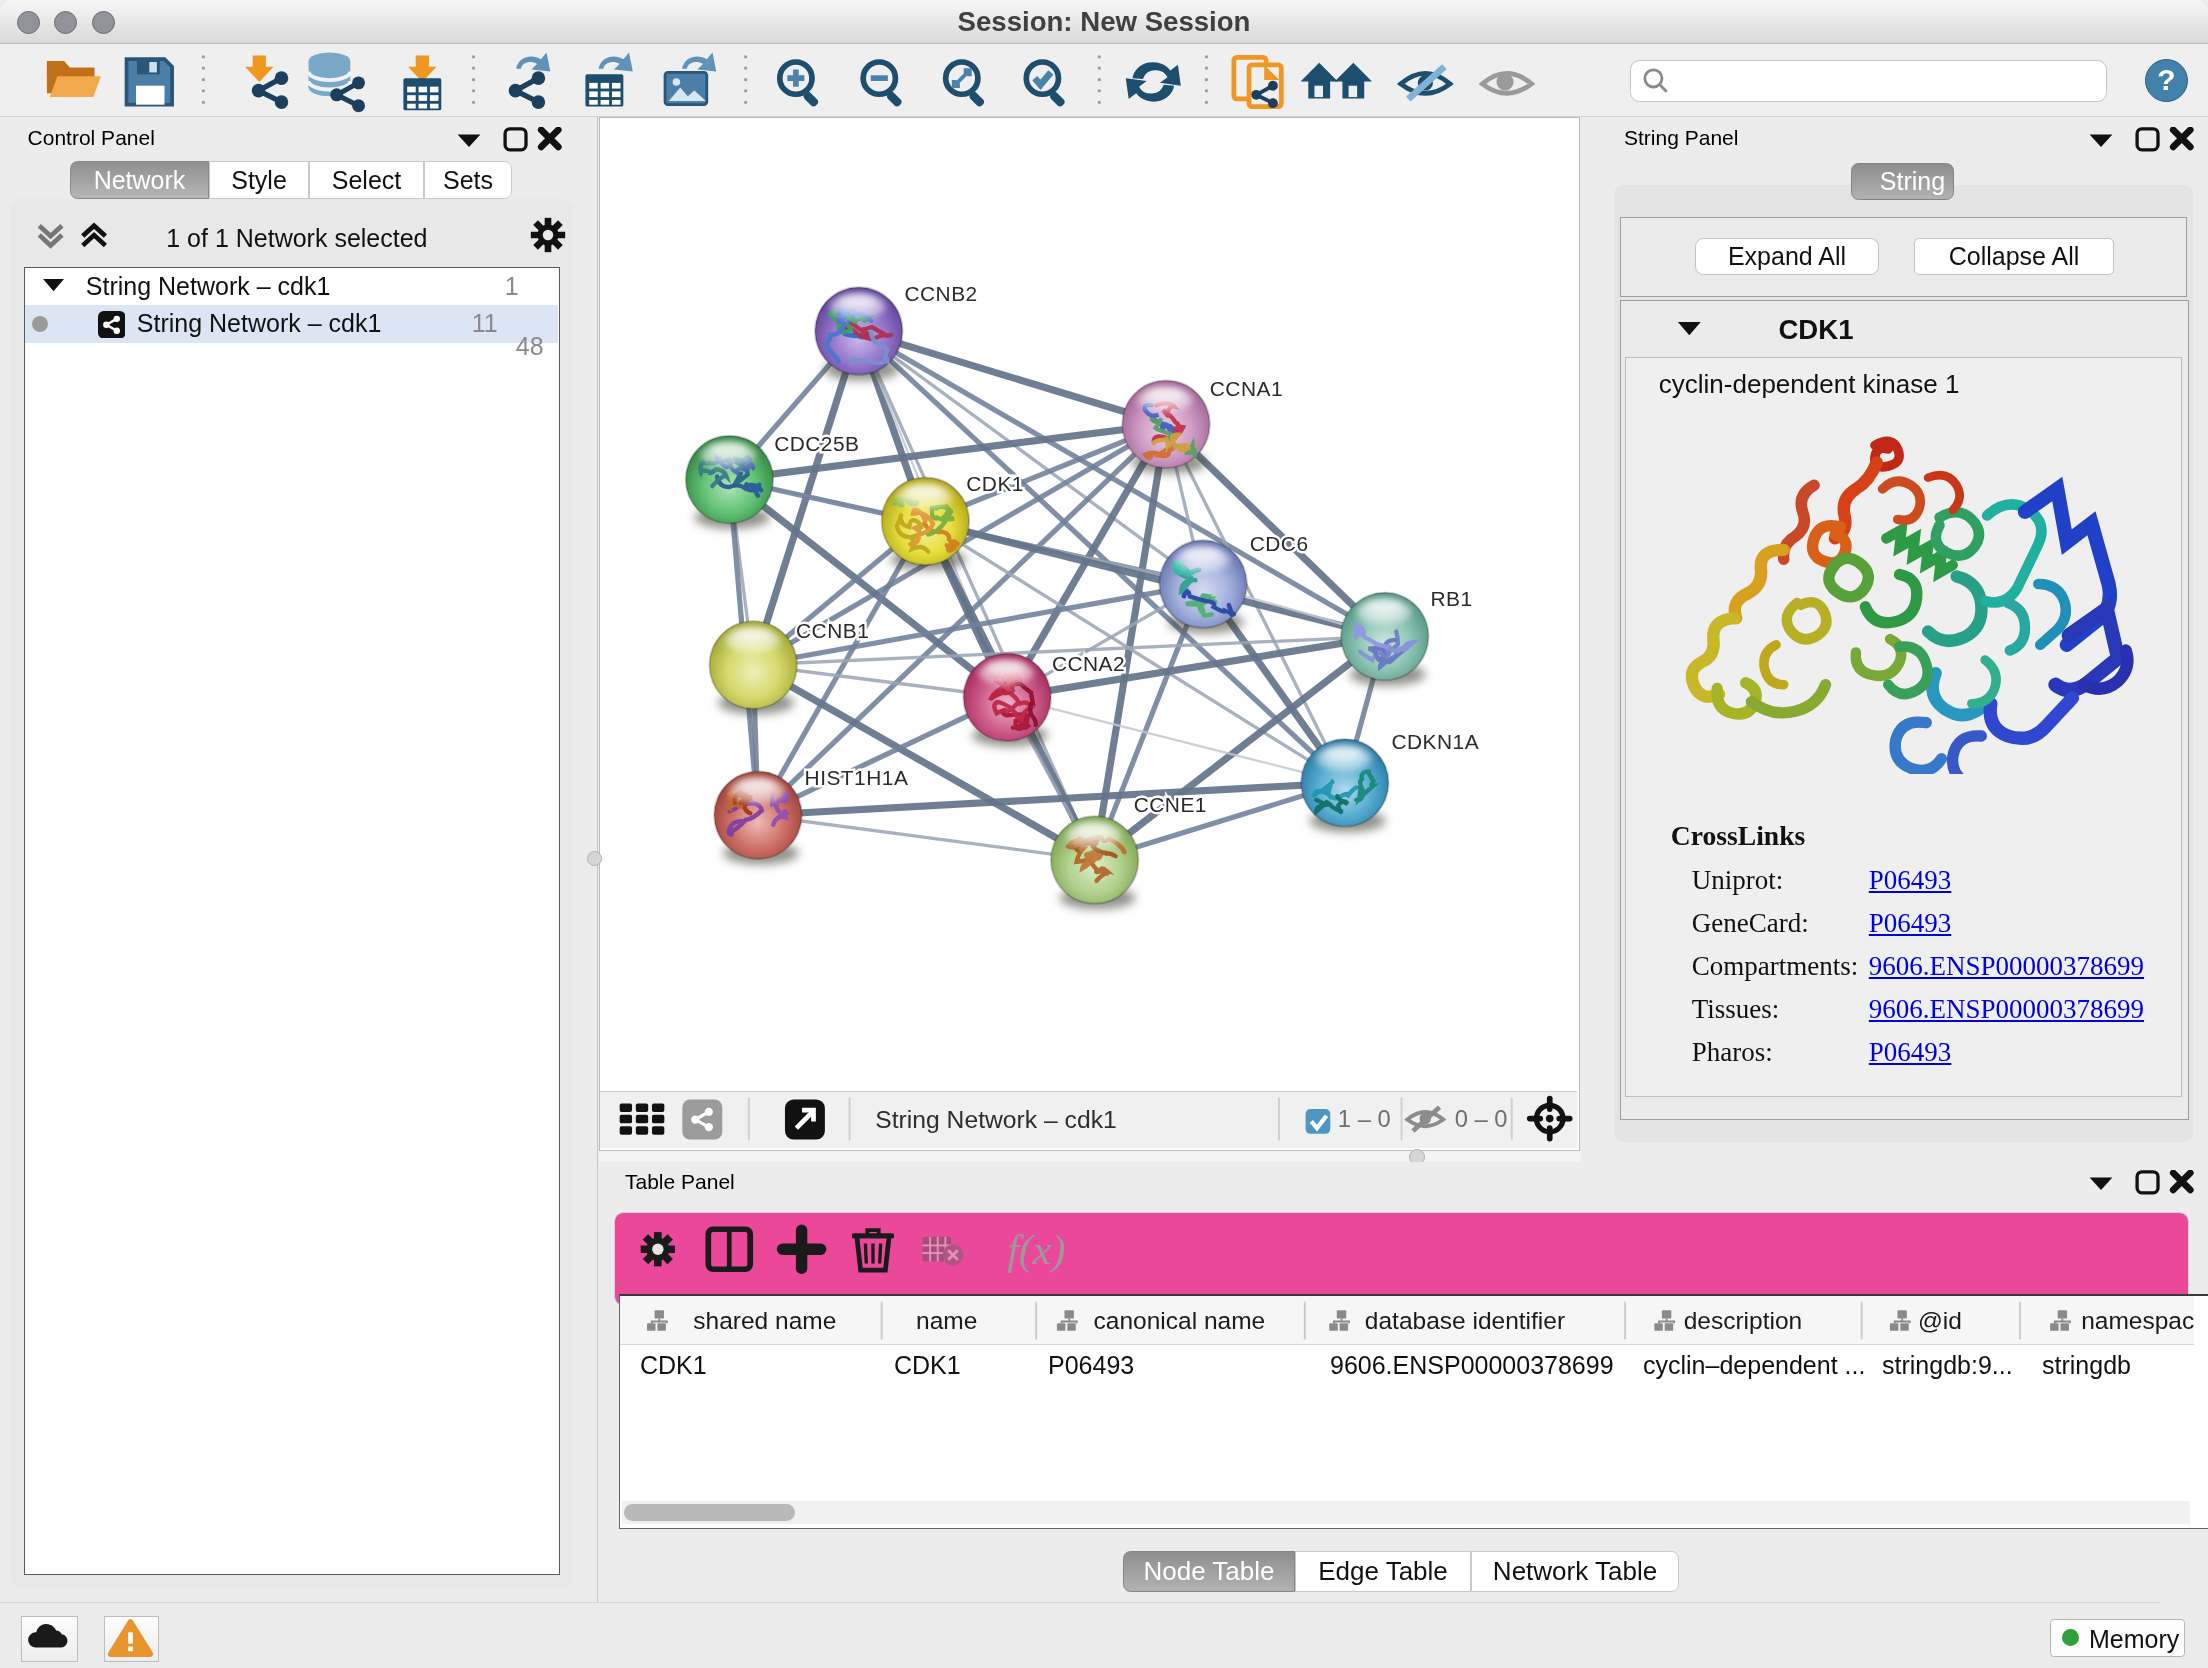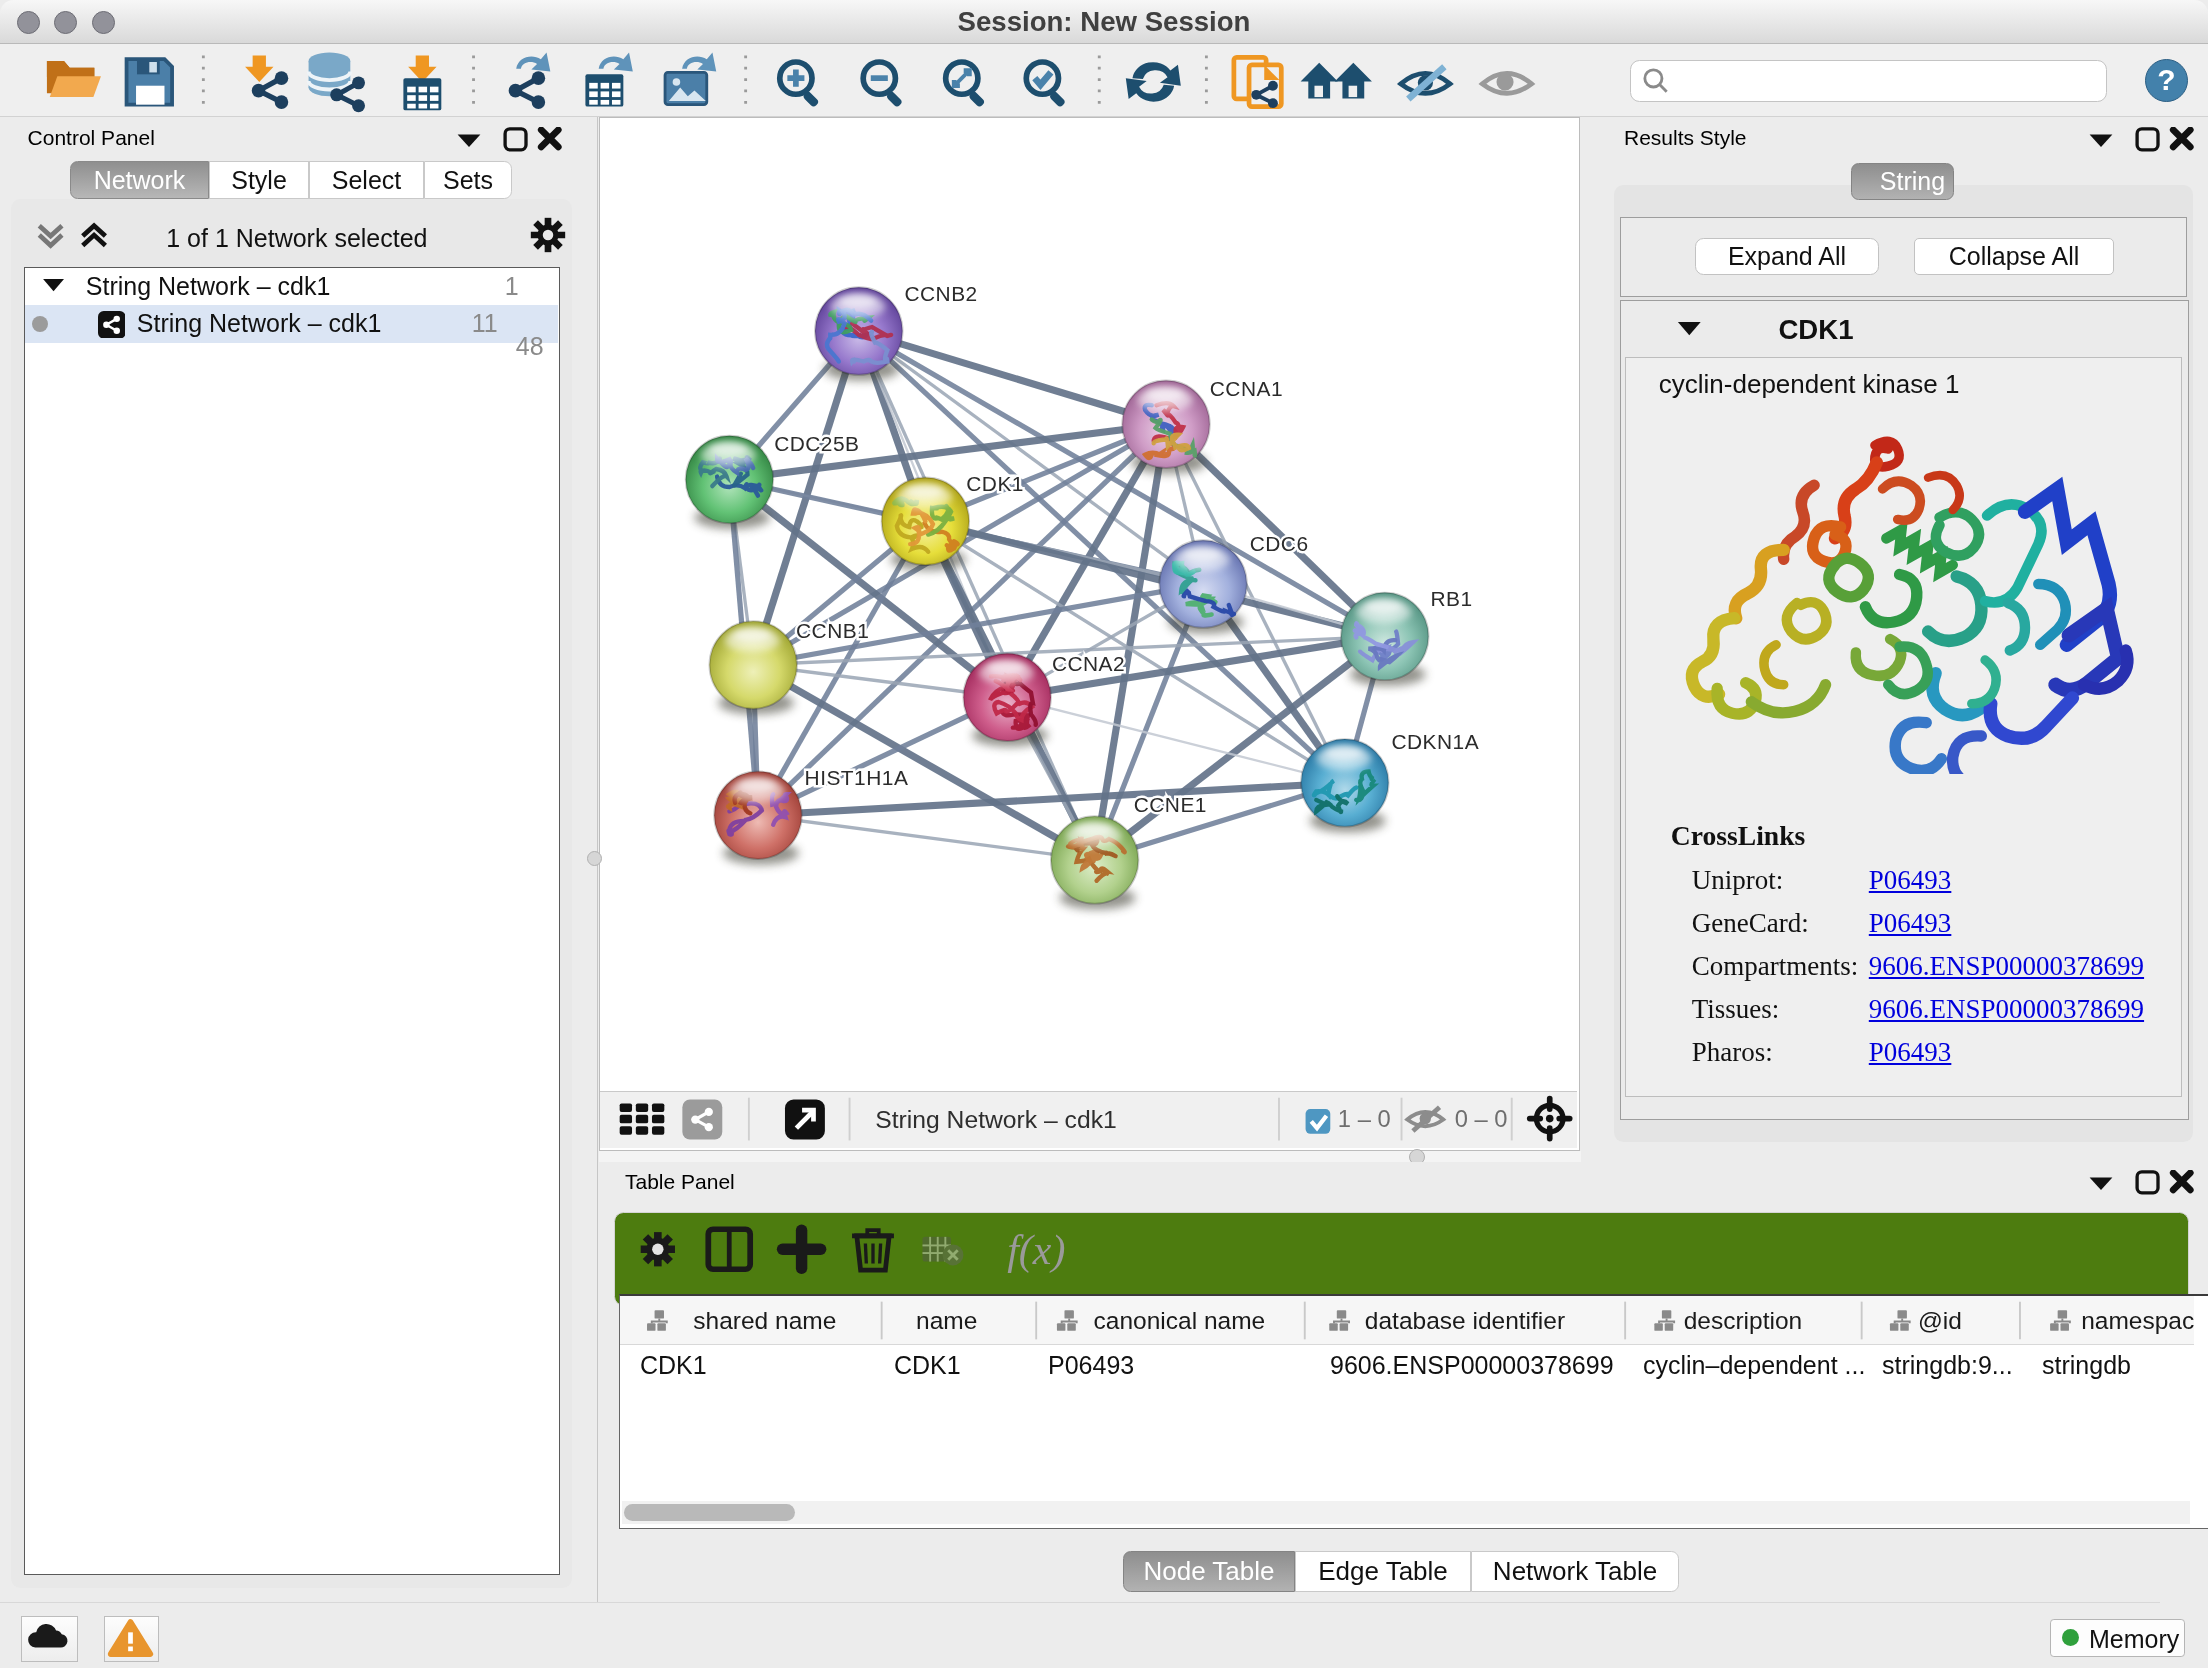--- a/index.html
+++ b/index.html
@@ -550,21 +550,21 @@
         </g>
 </svg>
 </div>
 </div>
 <div class="abs" style="left:599px;top:1151px;width:1609px;height:11.4px;background:#f4f4f4;"></div>
 <div class="abs" style="left:1409px;top:1149px;width:16px;height:16px;border-radius:50%;background:#d6d6d6;border:1px solid #b0b0b0;"></div>
 <div class="abs" style="left:587px;top:851px;width:15px;height:15px;border-radius:50%;background:#d6d6d6;border:1px solid #b0b0b0;"></div>
 <div class="abs" style="left:1584px;top:625px;width:15px;height:15px;border-radius:50%;background:#d6d6d6;border:1px solid #b0b0b0;"></div>
 
 <div id="resultspanel" class="abs" style="left:1581px;top:117px;width:628px;height:1045px;background:#ececec;">
-  <div class="paneltitle abs" style="left:43px;top:8.6px;">Results Style</div>
+  <div class="paneltitle abs" style="left:43px;top:8.6px;">String Panel</div>
   <svg class="abs" style="left:496px;top:9.5px;" width="124" height="28.5" viewBox="0 0 130 30">
     <path d="M13 8 l12 13 l12 -13 z" fill="#111"></path>
     <rect x="63" y="2" width="22" height="22" rx="5" fill="none" stroke="#111" stroke-width="3.5"></rect>
     <path d="M101 3 l18 18 M119 3 l-18 18" stroke="#111" stroke-width="7" stroke-linecap="round"></path>
   </svg>
 
   <div class="abs" style="left:33px;top:68px;width:579px;height:957px;background:#e4e4e4;border-radius:9.5px;"></div>
 
   <div class="abs" style="left:270px;top:46px;width:103px;height:37px;background:linear-gradient(#8e8e8e,#b2b2b2);border:1px solid #848484;border-radius:7.6px;color:#fff;font-size:25px;text-align:center;line-height:35px;padding-left:20px;">String</div>
 
@@ -634,21 +634,21 @@
 </div>
 
 <div id="tablepanel" class="abs" style="left:599px;top:1162px;width:1609px;height:439px;background:#ececec;">
   <div class="paneltitle abs" style="left:26px;top:7.6px;">Table Panel</div>
   <svg class="abs" style="left:1478px;top:7.6px;" width="124" height="28.5" viewBox="0 0 130 30">
     <path d="M13 8 l12 13 l12 -13 z" fill="#111"></path>
     <rect x="63" y="2" width="22" height="22" rx="5" fill="none" stroke="#111" stroke-width="3.5"></rect>
     <path d="M101 3 l18 18 M119 3 l-18 18" stroke="#111" stroke-width="7" stroke-linecap="round"></path>
   </svg>
 
-  <div class="abs" style="left:15px;top:50px;width:1575px;height:94px;background:#4d7c0f;border:1px solid #d4d4d4;border-radius:9.5px;">
+  <div class="abs" style="left:15px;top:50px;width:1575px;height:94px;background:#ec4899;border:1px solid #d4d4d4;border-radius:9.5px;">
     <svg width="476" height="82" style="position:absolute;left:0;top:0;" viewBox="0 0 500 86">
       <g transform="translate(45,38)">
         <g fill="#1a1a1a">
             <circle r="12"></circle>
             <g stroke="#1a1a1a" stroke-width="8">
               <line y1="-18" y2="18"></line>
               <line x1="-18" x2="18"></line>
               <line x1="-13" y1="-13" x2="13" y2="13"></line>
               <line x1="13" y1="-13" x2="-13" y2="13"></line>
             </g>

